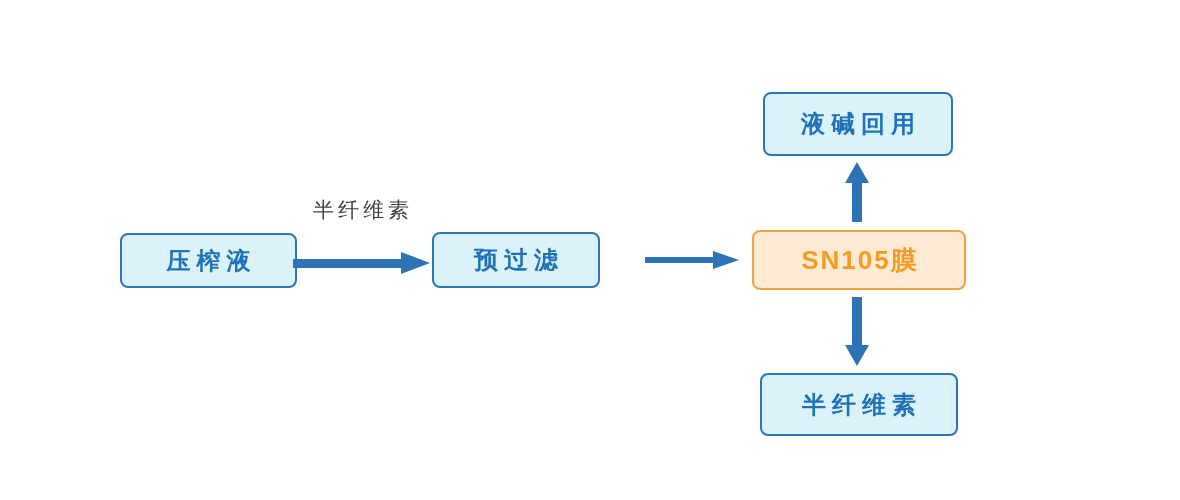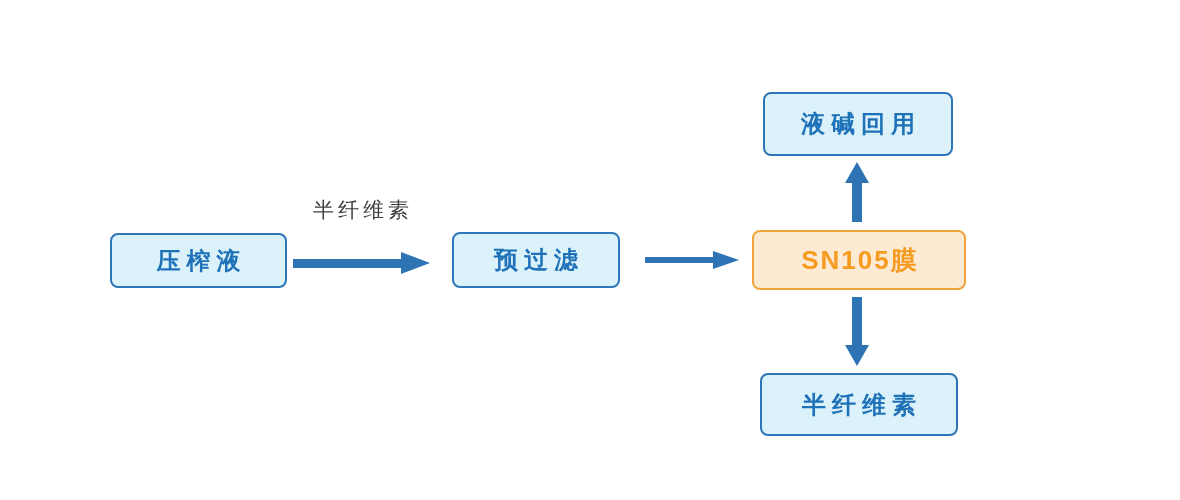--- a/index.html
+++ b/index.html
@@ -28,22 +28,22 @@
     background:#DBF2FB;
     border:2px solid #2E75B6;
     color:#1F72B8;
   }
   .node.orange{
     background:#FCEAD2;
     border:2px solid #F0A33C;
     color:#F59B22;
   }
   .node span{letter-spacing:6px; text-indent:6px; font-size:24px;}
-  #node-press-liquid {left:110px; top:233px; width:177px; height:55px;}
-  #node-prefilter    {left:452px; top:232px; width:168px; height:56px;}
+  #node-press-liquid {left:120px; top:233px; width:177px; height:55px;}
+  #node-prefilter    {left:432px; top:232px; width:168px; height:56px;}
   #node-membrane     {left:752px; top:230px; width:214px; height:60px;}
   #node-membrane span{letter-spacing:2px; text-indent:2px; font-size:26px;}
   #node-alkali       {left:763px; top:92px;  width:190px; height:64px;}
   #node-hemi         {left:760px; top:373px; width:198px; height:63px;}
 
   
   .shaft{position:absolute; background:#2E74B5;}
   .head{position:absolute; width:0; height:0;}
 
   

